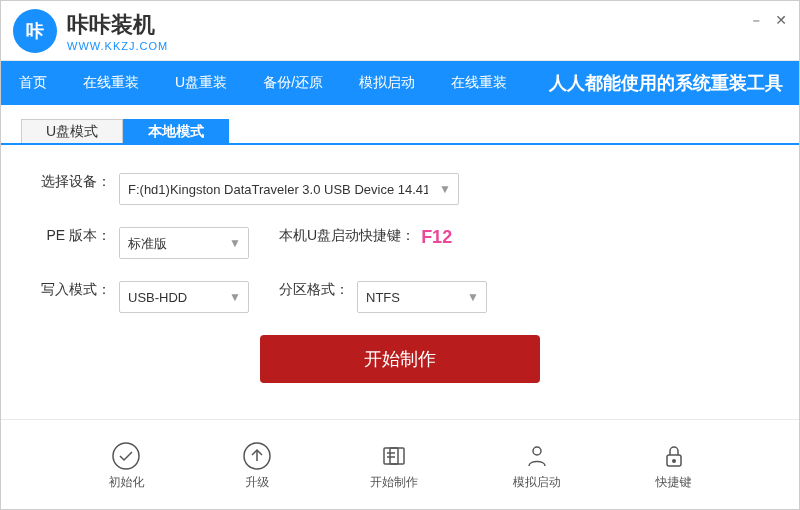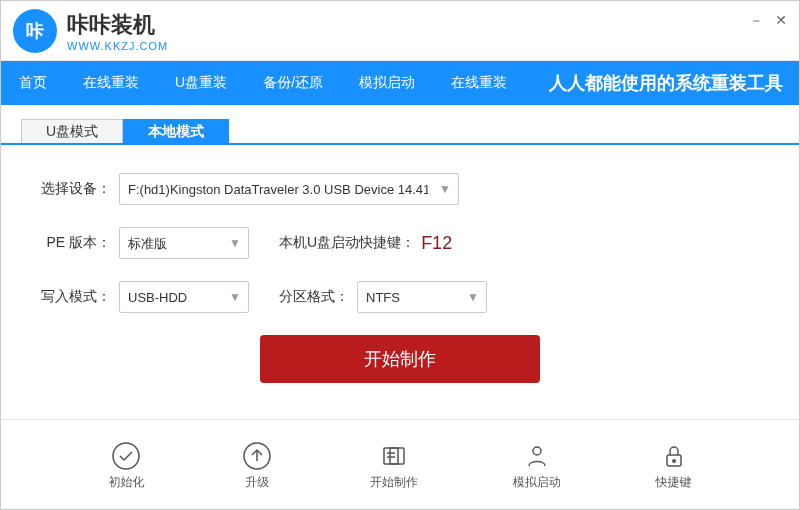--- a/index.html
+++ b/index.html
@@ -135,21 +135,21 @@
       font-weight: bold;
     }
     
     .main-content {
       flex: 1;
       padding: 28px 40px 10px 40px;
       background: #fff;
     }
     .form-row {
       display: flex;
-      align-items: center;
+      align-items: flex-start;
       margin-bottom: 22px;
     }
     .form-label {
       font-size: 14px;
       color: #333;
       min-width: 70px;
       text-align: right;
       margin-right: 8px;
     }
     .select-wrapper {
@@ -190,23 +190,23 @@
       color: #999;
       font-size: 12px;
     }
     .hotkey-label {
       font-size: 14px;
       color: #333;
       margin-left: 30px;
       white-space: nowrap;
     }
     .hotkey-value {
-      color: #7f1d1d;
+      color: #ec4899;
       font-size: 18px;
-      font-weight: normal;
+      font-weight: bold;
       margin-left: 6px;
     }
     .partition-label {
       font-size: 14px;
       color: #333;
       margin-left: 30px;
       margin-right: 8px;
       white-space: nowrap;
     }
     

